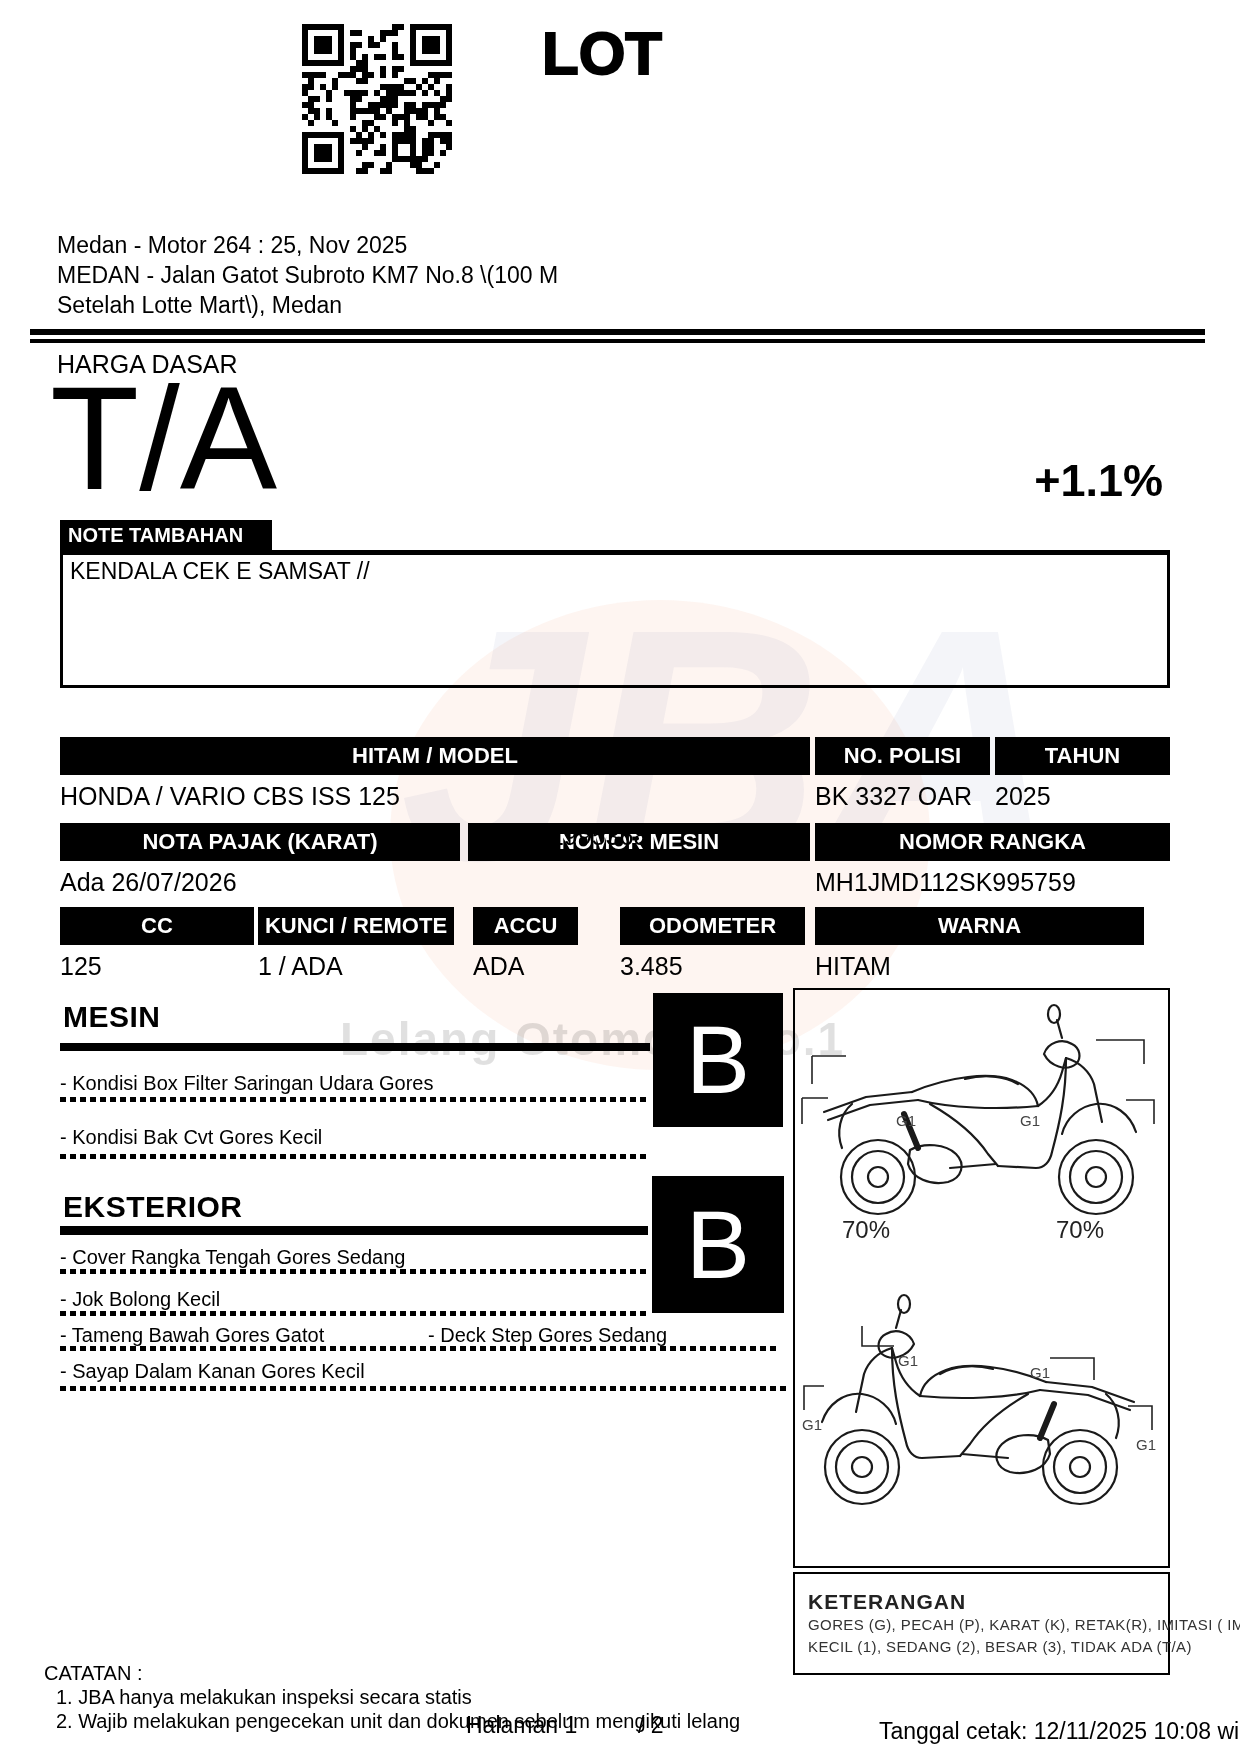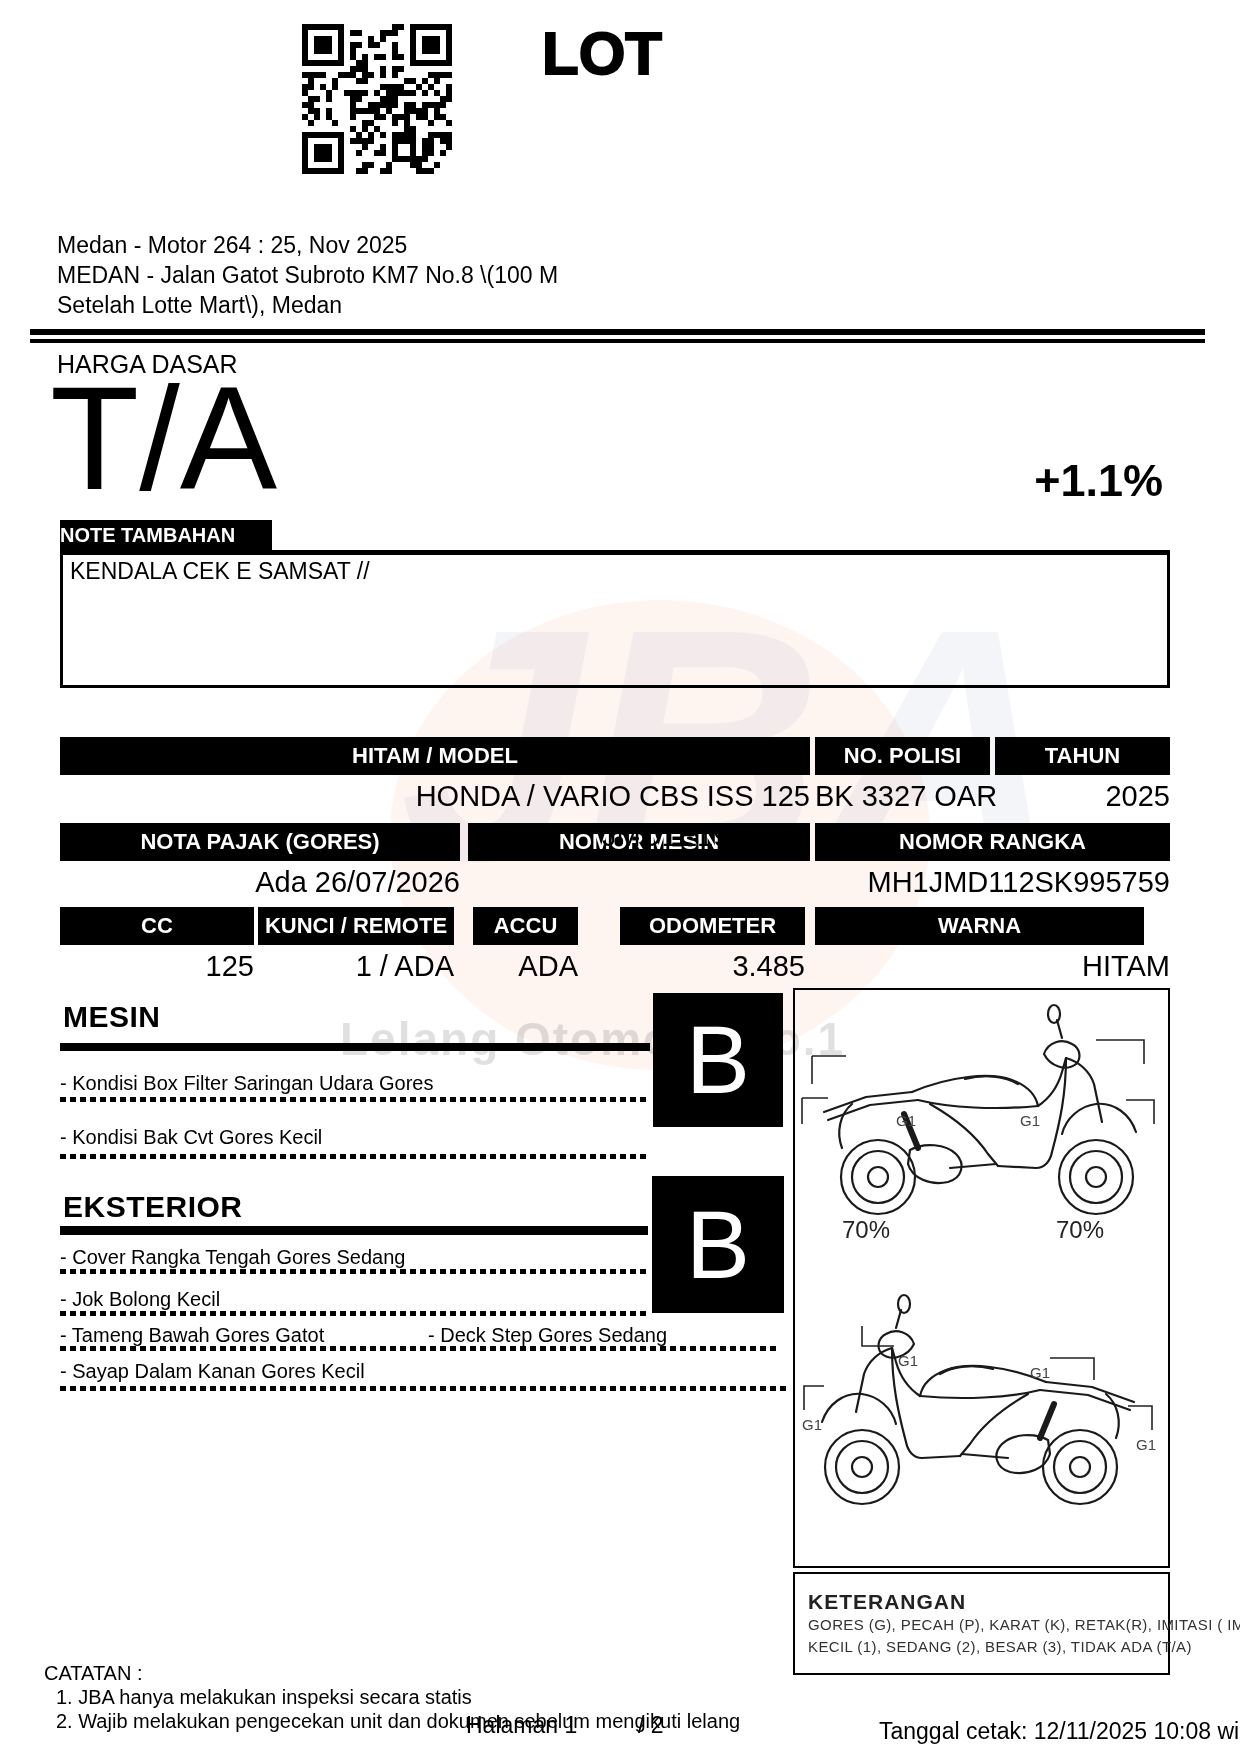--- a/index.html
+++ b/index.html
@@ -4,21 +4,21 @@
 <style>
   html,body{margin:0;padding:0;background:#888;}
   .page{position:relative;width:1240px;height:1754px;margin:0 auto;background:#fff;
         font-family:"Liberation Sans","DejaVu Sans",sans-serif;color:#000;overflow:hidden;}
   .abs{position:absolute;}
   .bar{position:absolute;background:#000;}
   .dotline{position:absolute;height:5px;
     background-image:repeating-linear-gradient(90deg,#000 0 6px,transparent 6px 10px);}
   .th{position:absolute;background:#000;color:#fff;font-weight:bold;font-size:22px;
       height:38px;line-height:38px;text-align:center;white-space:nowrap;overflow:hidden;}
-  .tv{position:absolute;font-size:29px;height:36px;line-height:36px;text-align:right;white-space:nowrap;}
+  .tv{position:absolute;font-size:25px;height:36px;line-height:36px;text-align:left;white-space:nowrap;}
   .grade{position:absolute;background:#000;color:#fff;display:flex;align-items:center;
       justify-content:center;font-size:96px;font-weight:400;}
   .sec-title{position:absolute;font-size:30px;font-weight:bold;letter-spacing:.5px;}
   .item{position:absolute;font-size:20px;white-space:nowrap;}
   .wm{position:absolute;pointer-events:none;}
   .panel{position:absolute;border:2px solid #000;background:transparent;}
   .big-lot{position:absolute;font-weight:bold;line-height:1;letter-spacing:0;}
 </style>
 </head>
 <body>
@@ -253,33 +253,33 @@
   </div>
 
   <div class="abs" style="left:30px;top:329px;width:1175px;height:4px;
               border-top:6px solid #000;border-bottom:4px solid #000;"></div>
 
   <div class="abs" style="left:57px;top:350px;font-size:25px;">HARGA DASAR</div>
   <div class="abs" style="left:50px;top:366px;font-size:146px;line-height:1;">T/A</div>
   <div class="abs" style="right:77px;top:455px;font-size:45px;font-weight:bold;">+1.1%</div>
 
   <div class="abs" style="left:60px;top:520px;width:212px;height:30px;background:#000;color:#fff;
-              font-weight:bold;font-size:20px;line-height:30px;box-sizing:border-box;">NOTE TAMBAHAN</div>
+              font-weight:bold;font-size:20px;line-height:30px;padding-left:8px;box-sizing:border-box;">NOTE TAMBAHAN</div>
   <div class="abs" style="left:60px;top:550px;width:1110px;height:138px;box-sizing:border-box;
               border:3px solid #000;border-top-width:5px;"></div>
   <div class="abs" style="left:70px;top:558px;font-size:23px;">KENDALA CEK E SAMSAT //</div>
 
   <div class="th" style="left:60px;top:737px;width:750px;">HITAM / MODEL</div>
   <div class="th" style="left:815px;top:737px;width:175px;">NO. POLISI</div>
   <div class="th" style="left:995px;top:737px;width:175px;">TAHUN</div>
   <div class="tv" style="left:60px;top:778px;width:750px;">HONDA / VARIO CBS ISS 125</div>
   <div class="tv" style="left:815px;top:778px;width:175px;">BK 3327 OAR</div>
   <div class="tv" style="left:995px;top:778px;width:175px;">2025</div>
 
-  <div class="th" style="left:60px;top:823px;width:400px;">NOTA PAJAK (GORES)</div>
+  <div class="th" style="left:60px;top:823px;width:400px;">NOTA PAJAK (KARAT)</div>
   <div class="th" style="left:815px;top:823px;width:355px;">NOMOR RANGKA</div>
   <div class="th" style="left:468px;top:823px;width:342px;">NOMOR MESIN</div>
   <div class="tv" style="left:60px;top:864px;width:400px;">Ada 26/07/2026</div>
   <div class="tv" style="left:468px;top:818px;width:342px;">JMD1E1995368</div>
   <div class="tv" style="left:815px;top:864px;width:355px;">MH1JMD112SK995759</div>
 
   <div class="th" style="left:60px;top:907px;width:194px;">CC</div>
   <div class="th" style="left:258px;top:907px;width:196px;">KUNCI / REMOTE</div>
   <div class="th" style="left:473px;top:907px;width:105px;">ACCU</div>
   <div class="th" style="left:620px;top:907px;width:185px;">ODOMETER</div>

